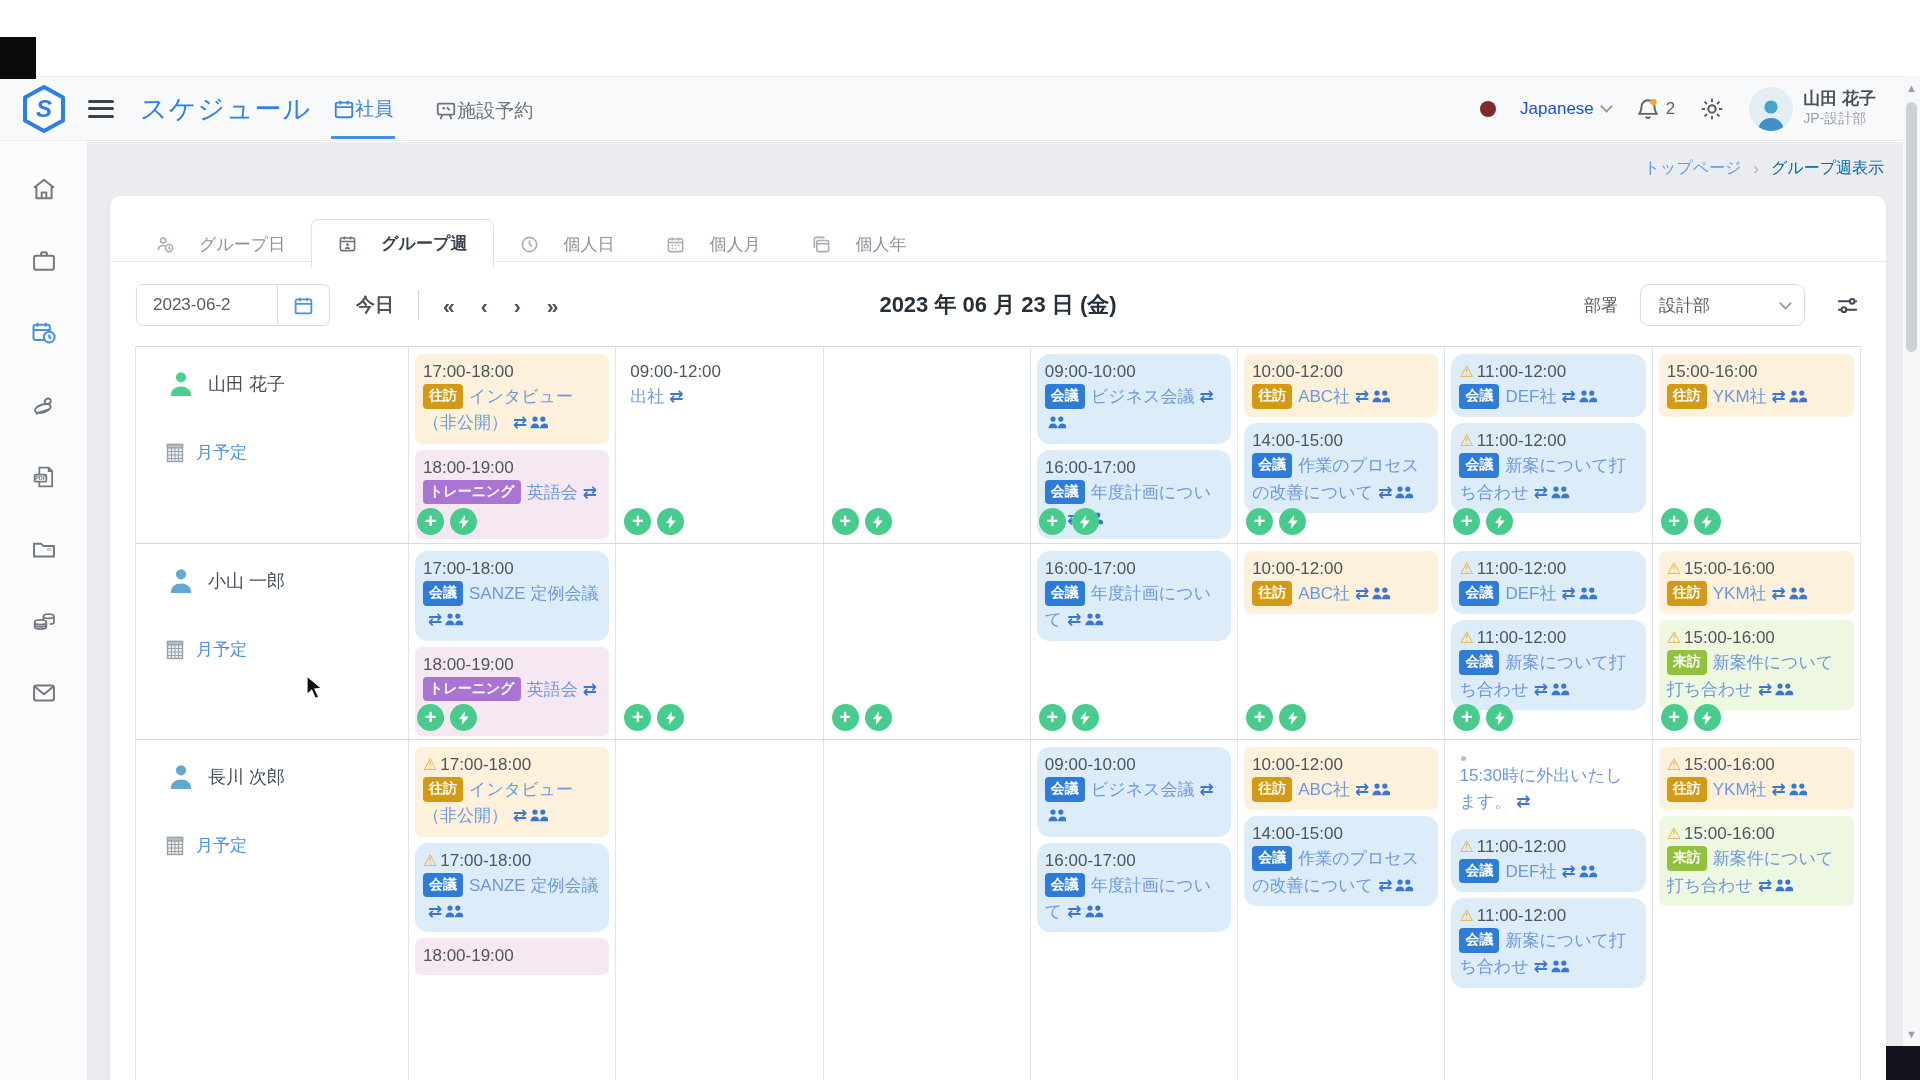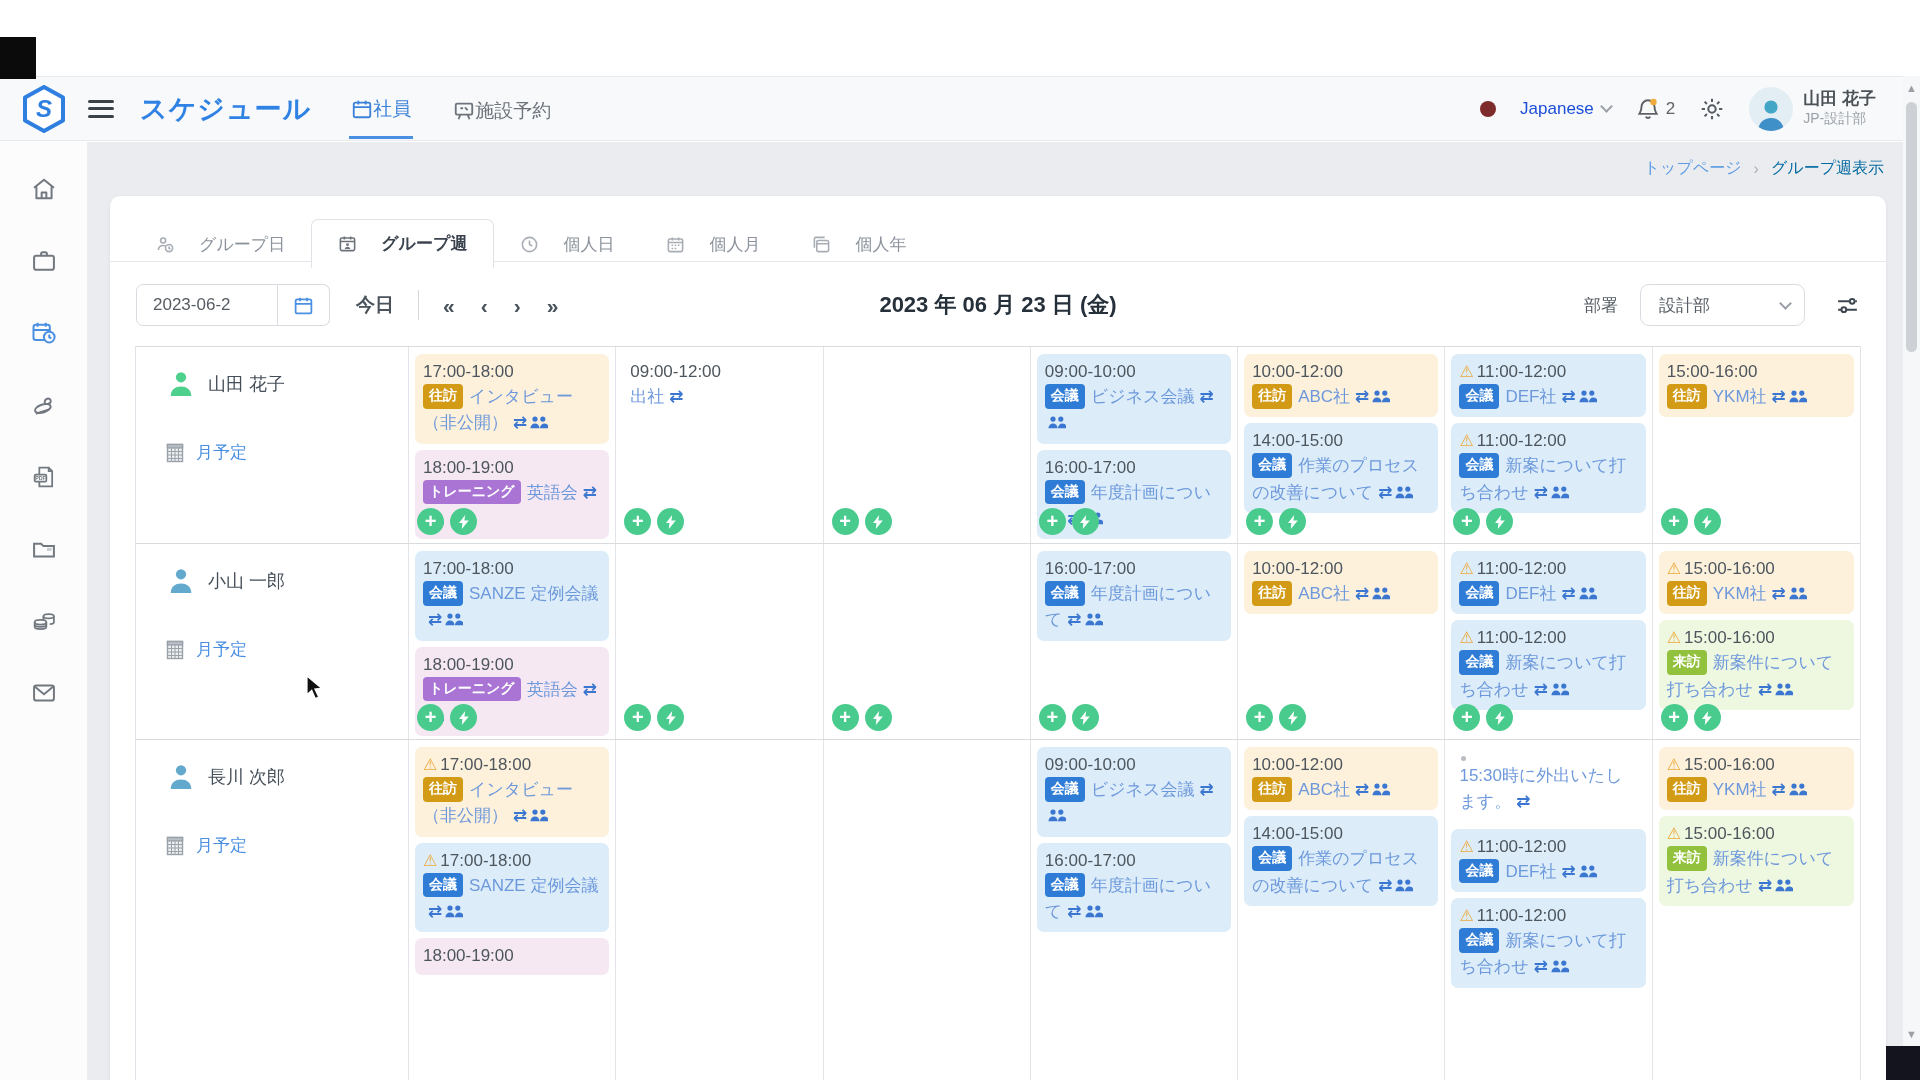--- a/index.html
+++ b/index.html
@@ -9,21 +9,21 @@
   
   .artifact-tl { position:absolute; left:0; top:37px; width:36px; height:42px; background:#0b0b0b; z-index:60; }
   .artifact-br { position:absolute; right:0; bottom:0; width:34px; height:34px; background:#14141f; z-index:60; }
 
   
   .app-header { position:absolute; left:0; top:76px; right:0; height:65px; background:#f8f9fa;
     border-top:1px solid #e7e9eb; border-bottom:1px solid #e7e9eb; display:flex; align-items:center; z-index:5; }
   .logo-wrap { width:88px; display:flex; justify-content:center; }
   .hamburger { width:26px; height:18px; display:flex; flex-direction:column; justify-content:space-between; cursor:pointer; margin-right:26px; }
   .hamburger span { display:block; height:3px; background:#3c4247; border-radius:2px; }
-  .app-title { color:#2f82e4; font-size:27px; font-weight:bold; letter-spacing:1px; margin-right:38px; }
+  .app-title { color:#2f82e4; font-size:27px; font-weight:normal; letter-spacing:1px; margin-right:20px; }
   .hnav { display:flex; align-items:center; font-size:19px; color:#6d747c; padding:18px 2px 14px; cursor:pointer; }
   .hnav.active { color:#3c82d9; border-bottom:3px solid #4a90e2; }
   .hnav + .hnav { margin-left:38px; }
   .hnav svg { display:block; }
   .header-right { margin-left:auto; display:flex; align-items:center; gap:24px; padding-right:44px; }
   .flag-dot { width:16px; height:16px; border-radius:50%; background:#7d2b2b; }
   .lang { font-size:17px; color:#1d4ed8; display:flex; align-items:center; gap:8px; cursor:pointer; }
   .chev-down { width:9px; height:9px; border-right:2px solid #9aa0a6; border-bottom:2px solid #9aa0a6; transform:rotate(45deg); margin-top:-4px; }
   .bell-wrap { display:flex; align-items:center; gap:5px; cursor:pointer; }
   .bell-count { font-size:17px; color:#5f6warn368; color:#5f6368; }
@@ -95,21 +95,21 @@
   .event { border-radius:7px; padding:5px 8px 7px 8px; margin-bottom:6px; font-size:17px; cursor:pointer; }
   .event .ev-time-line { color:#4d555d; line-height:25px; white-space:nowrap; }
   .ev-warn { color:#eda93c; font-size:16px; margin-right:3px; }
   .event .ev-body { line-height:1.55; color:#6d98db; }
   .ev-badge { display:inline-block; color:#fff; font-size:14px; font-weight:bold; border-radius:4px;
     padding:1px 6px 2px 6px; margin-right:6px; vertical-align:2px; white-space:nowrap; }
   .ev-repeat { font-weight:bold; color:#3b76d0; margin-left:5px; font-size:17px; }
   .ev-people { margin-left:3px; vertical-align:-1px; }
   .ev-dot { width:5px; height:5px; border-radius:50%; background:#b9bec3; margin:4px 0 2px 2px; }
   .bg-peach { background:#fdf1dc; }
-  .bg-blue { background:#dcedf9; }
+  .bg-blue { background:#dcedf9;border-radius:13px; }
   .bg-pink { background:#f6e8f2; }
   .bg-green { background:#eef7e0; }
   .bg-none { background:transparent; }
 
   .cell-actions { position:absolute; left:8px; bottom:8px; display:flex; gap:6px; }
   .act-btn { width:27px; height:27px; border-radius:50%; background:#49cb8e; border:none; color:#fff; cursor:pointer;
     display:flex; align-items:center; justify-content:center; font-size:20px; font-weight:bold; font-family:inherit; padding:0; }
 
   
   .scrollbar { position:absolute; top:76px; bottom:0; right:0; width:17px; background:#f6f7f8; z-index:50; }

